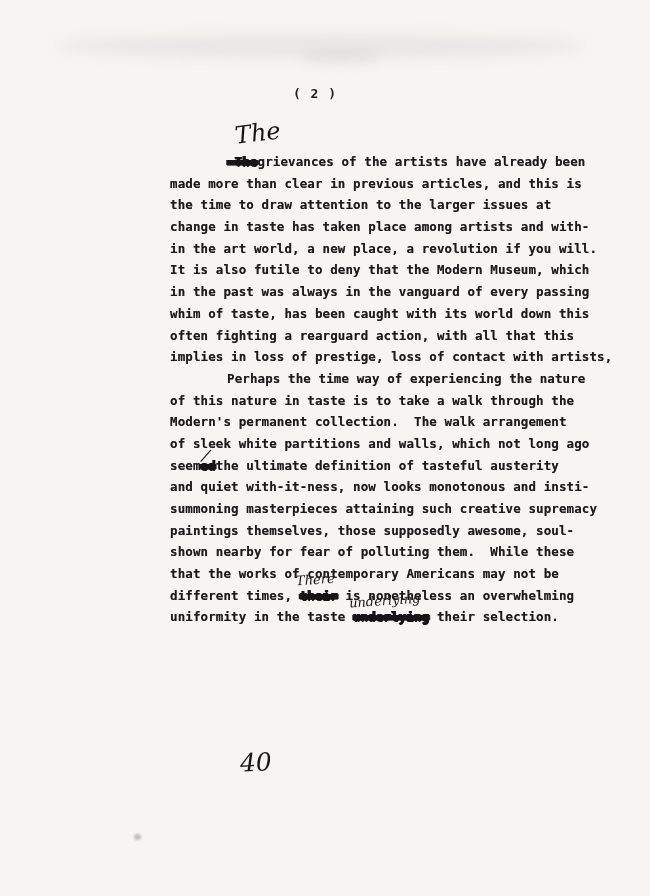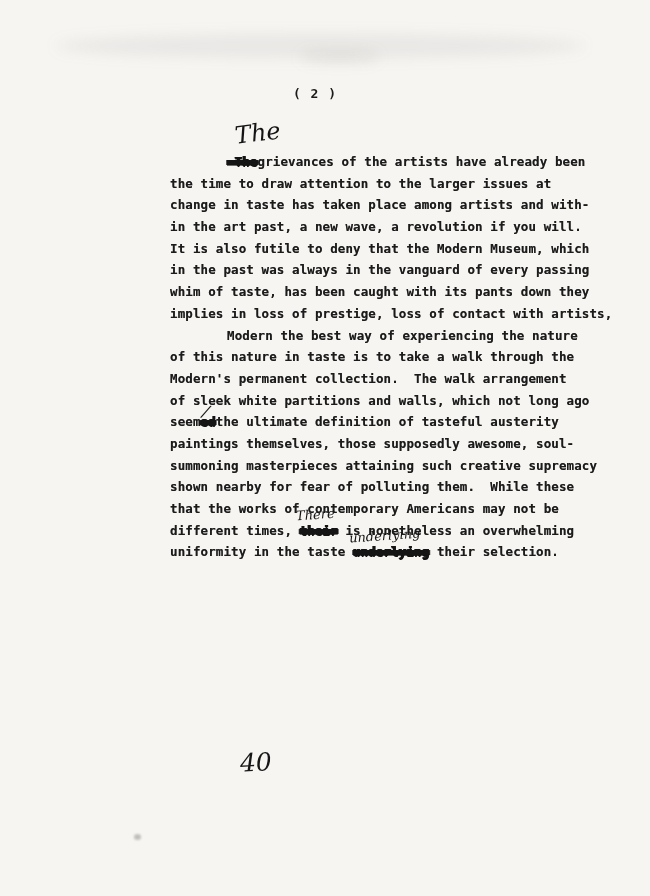--- a/index.html
+++ b/index.html
@@ -49,34 +49,37 @@
 
 <div class="page">
   <div class="smudge s1"></div>
   <div class="smudge s2"></div>
   <div class="smudge s3"></div>
 
   <div class="page-number">( 2 )</div>
 
   <div class="text-block" id="text-block">
       <div class="line indent"><span class="strike">-The<span class="hw big">The</span></span>grievances of the artists have already been</div>
+      <div class="line">made more than clear in previous articles, and this is</div>
       <div class="line">the time to draw attention to the larger issues at</div>
       <div class="line">change in taste has taken place among artists and with-</div>
-      <div class="line">in the art past, a new wave, a revolution if you will.</div>
+      <div class="line">in the art world, a new place, a revolution if you will.</div>
       <div class="line">It is also futile to deny that the Modern Museum, which</div>
       <div class="line">in the past was always in the vanguard of every passing</div>
-      <div class="line">whim of taste, has been caught with its pants down they</div>
+      <div class="line">whim of taste, has been caught with its world down this</div>
+      <div class="line">often fighting a rearguard action, with all that this</div>
       <div class="line">implies in loss of prestige, loss of contact with artists,</div>
-      <div class="line indent">Modern the best way of experiencing the nature</div>
+      <div class="line indent">Perhaps the time way of experiencing the nature</div>
       <div class="line">of this nature in taste is to take a walk through the</div>
       <div class="line">Modern's permanent collection.  The walk arrangement</div>
       <div class="line">of sleek white partitions and walls, which not long ago</div>
       <div class="line">seem<span class="strike">ed<span class="hw slash">/</span></span>the ultimate definition of tasteful austerity</div>
+      <div class="line">and quiet with-it-ness, now looks monotonous and insti-</div>
+      <div class="line">summoning masterpieces attaining such creative supremacy</div>
       <div class="line">paintings themselves, those supposedly awesome, soul-</div>
-      <div class="line">summoning masterpieces attaining such creative supremacy</div>
       <div class="line">shown nearby for fear of polluting them.  While these</div>
       <div class="line">that the works of contemporary Americans may not be</div>
       <div class="line">different times, <span class="strike">their<span class="hw above">There</span></span> is nonetheless an overwhelming</div>
       <div class="line">uniformity in the taste <span class="strike">underlying<span class="hw above">underlying</span></span> their selection.</div>
     </div>
 
   <div class="hw-foot">40</div>
 </div>
 
 </body></html>

